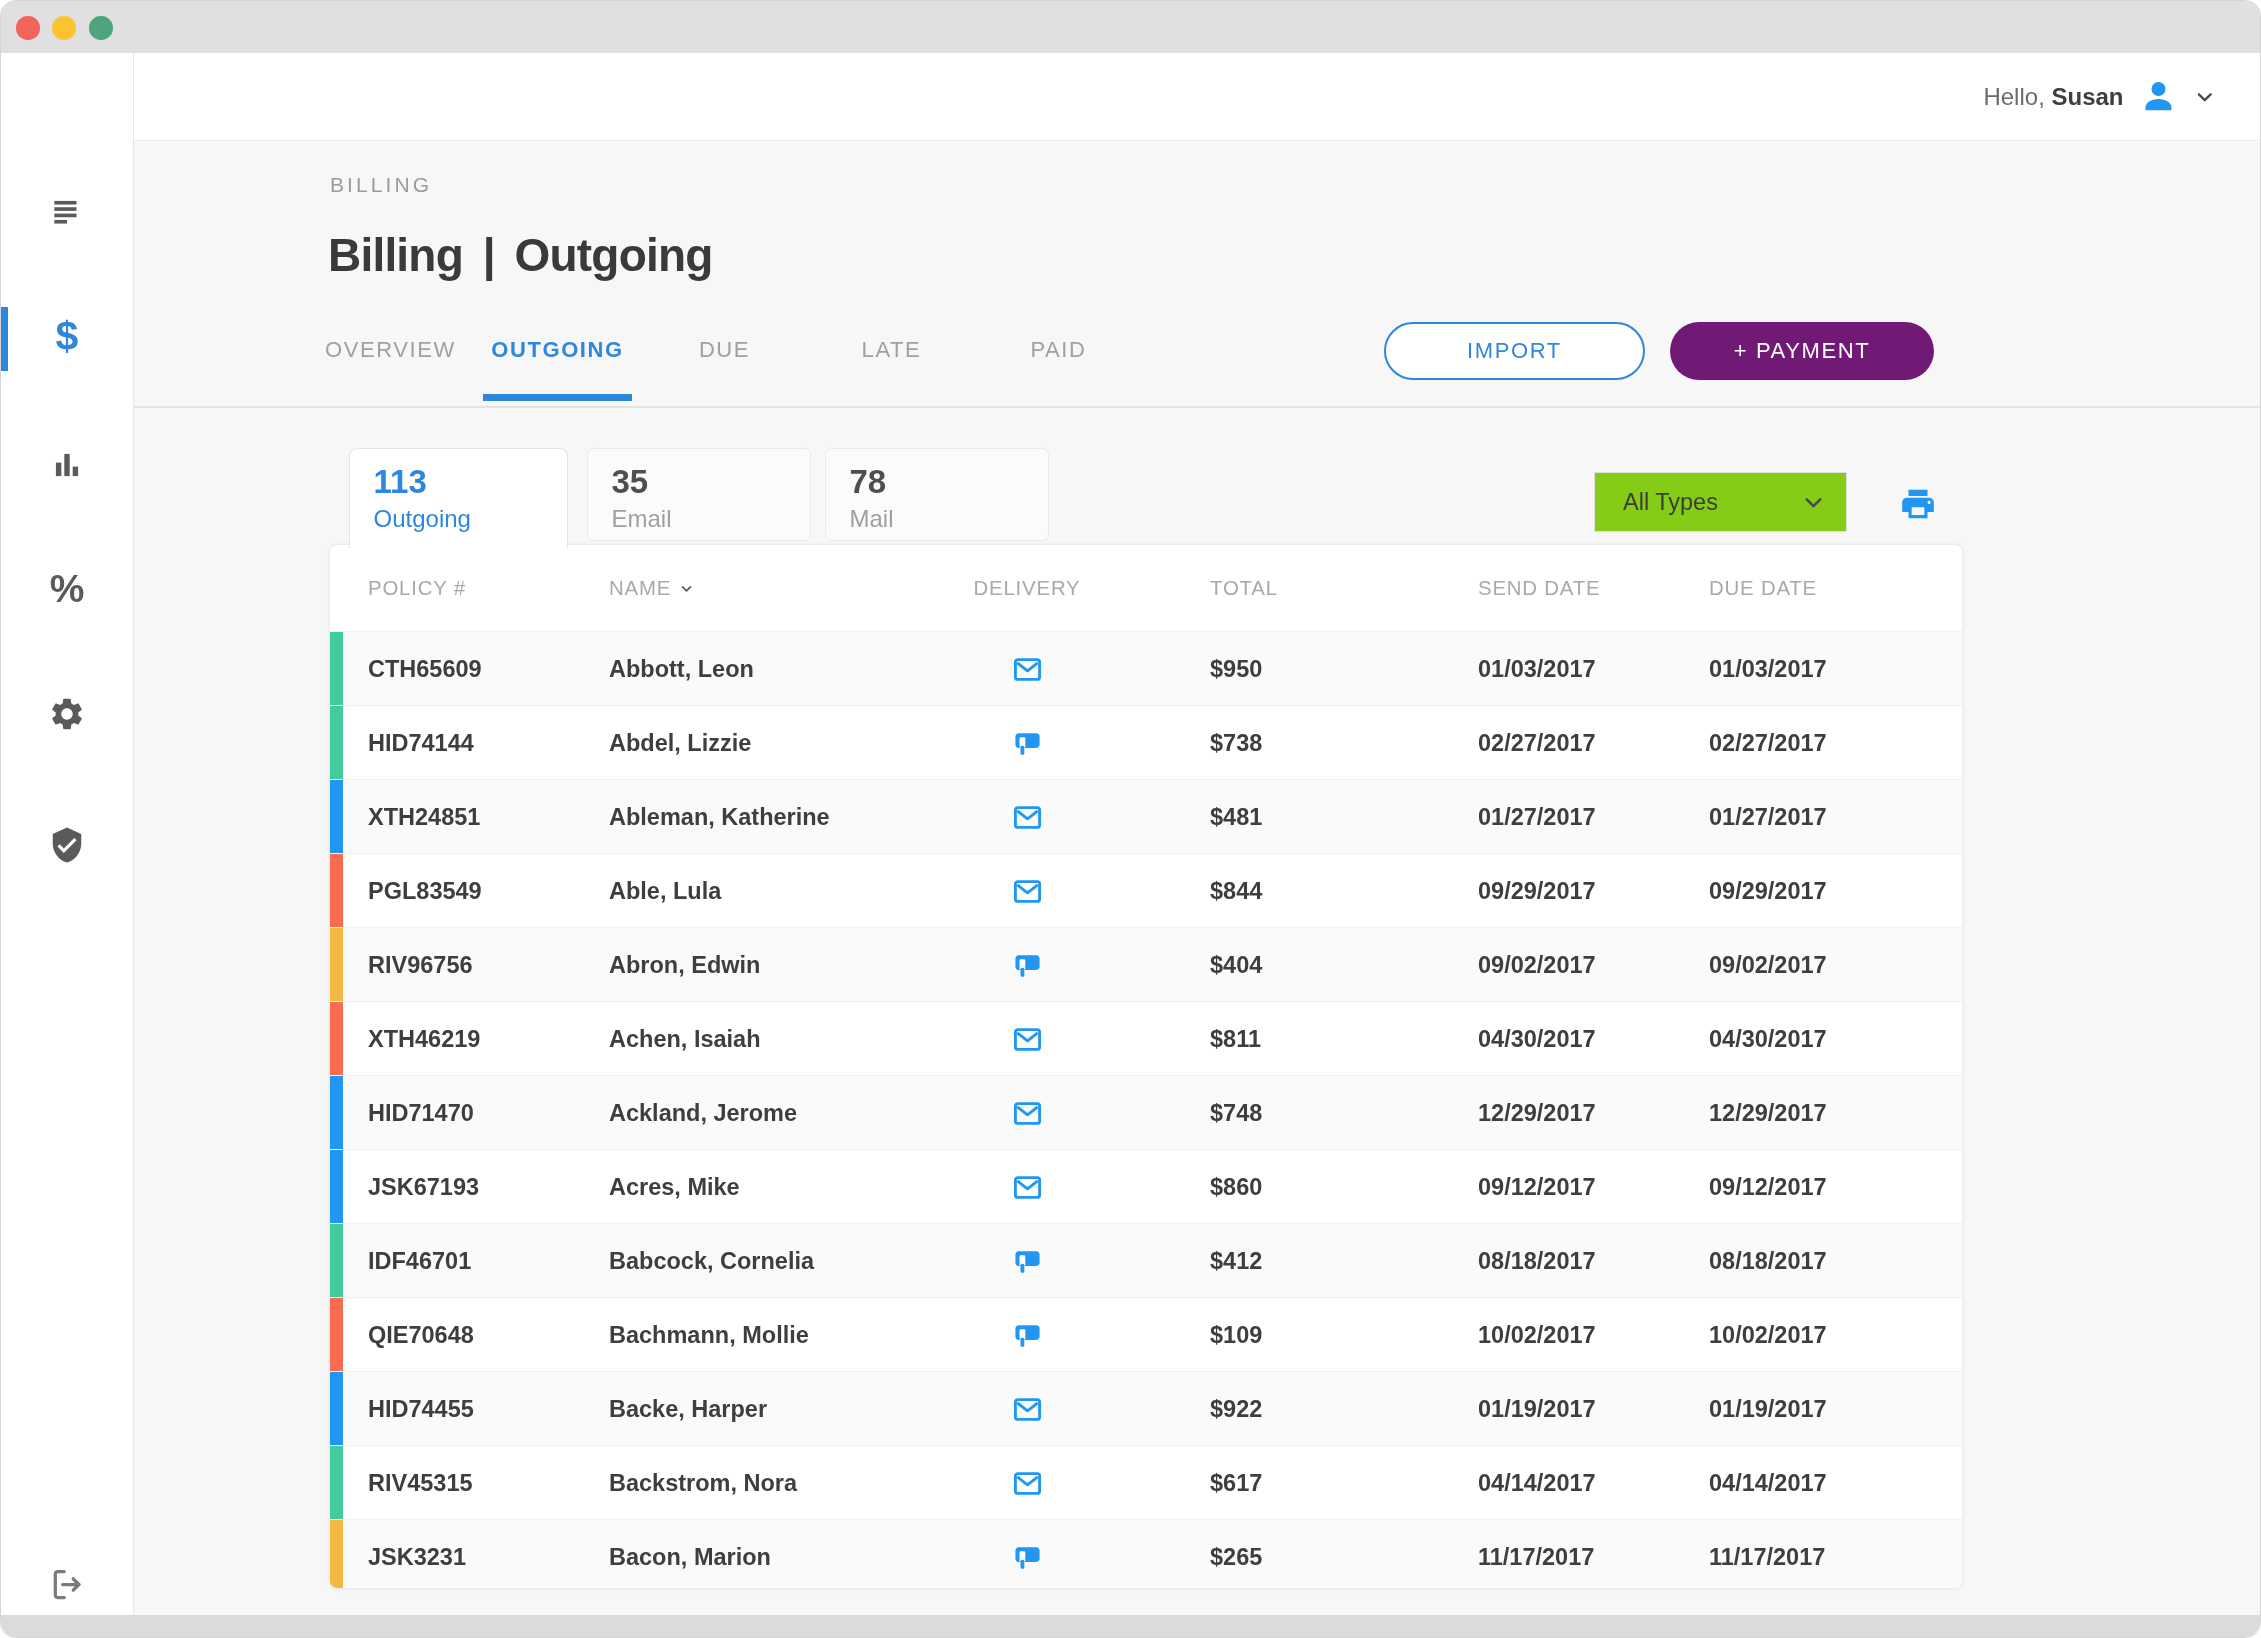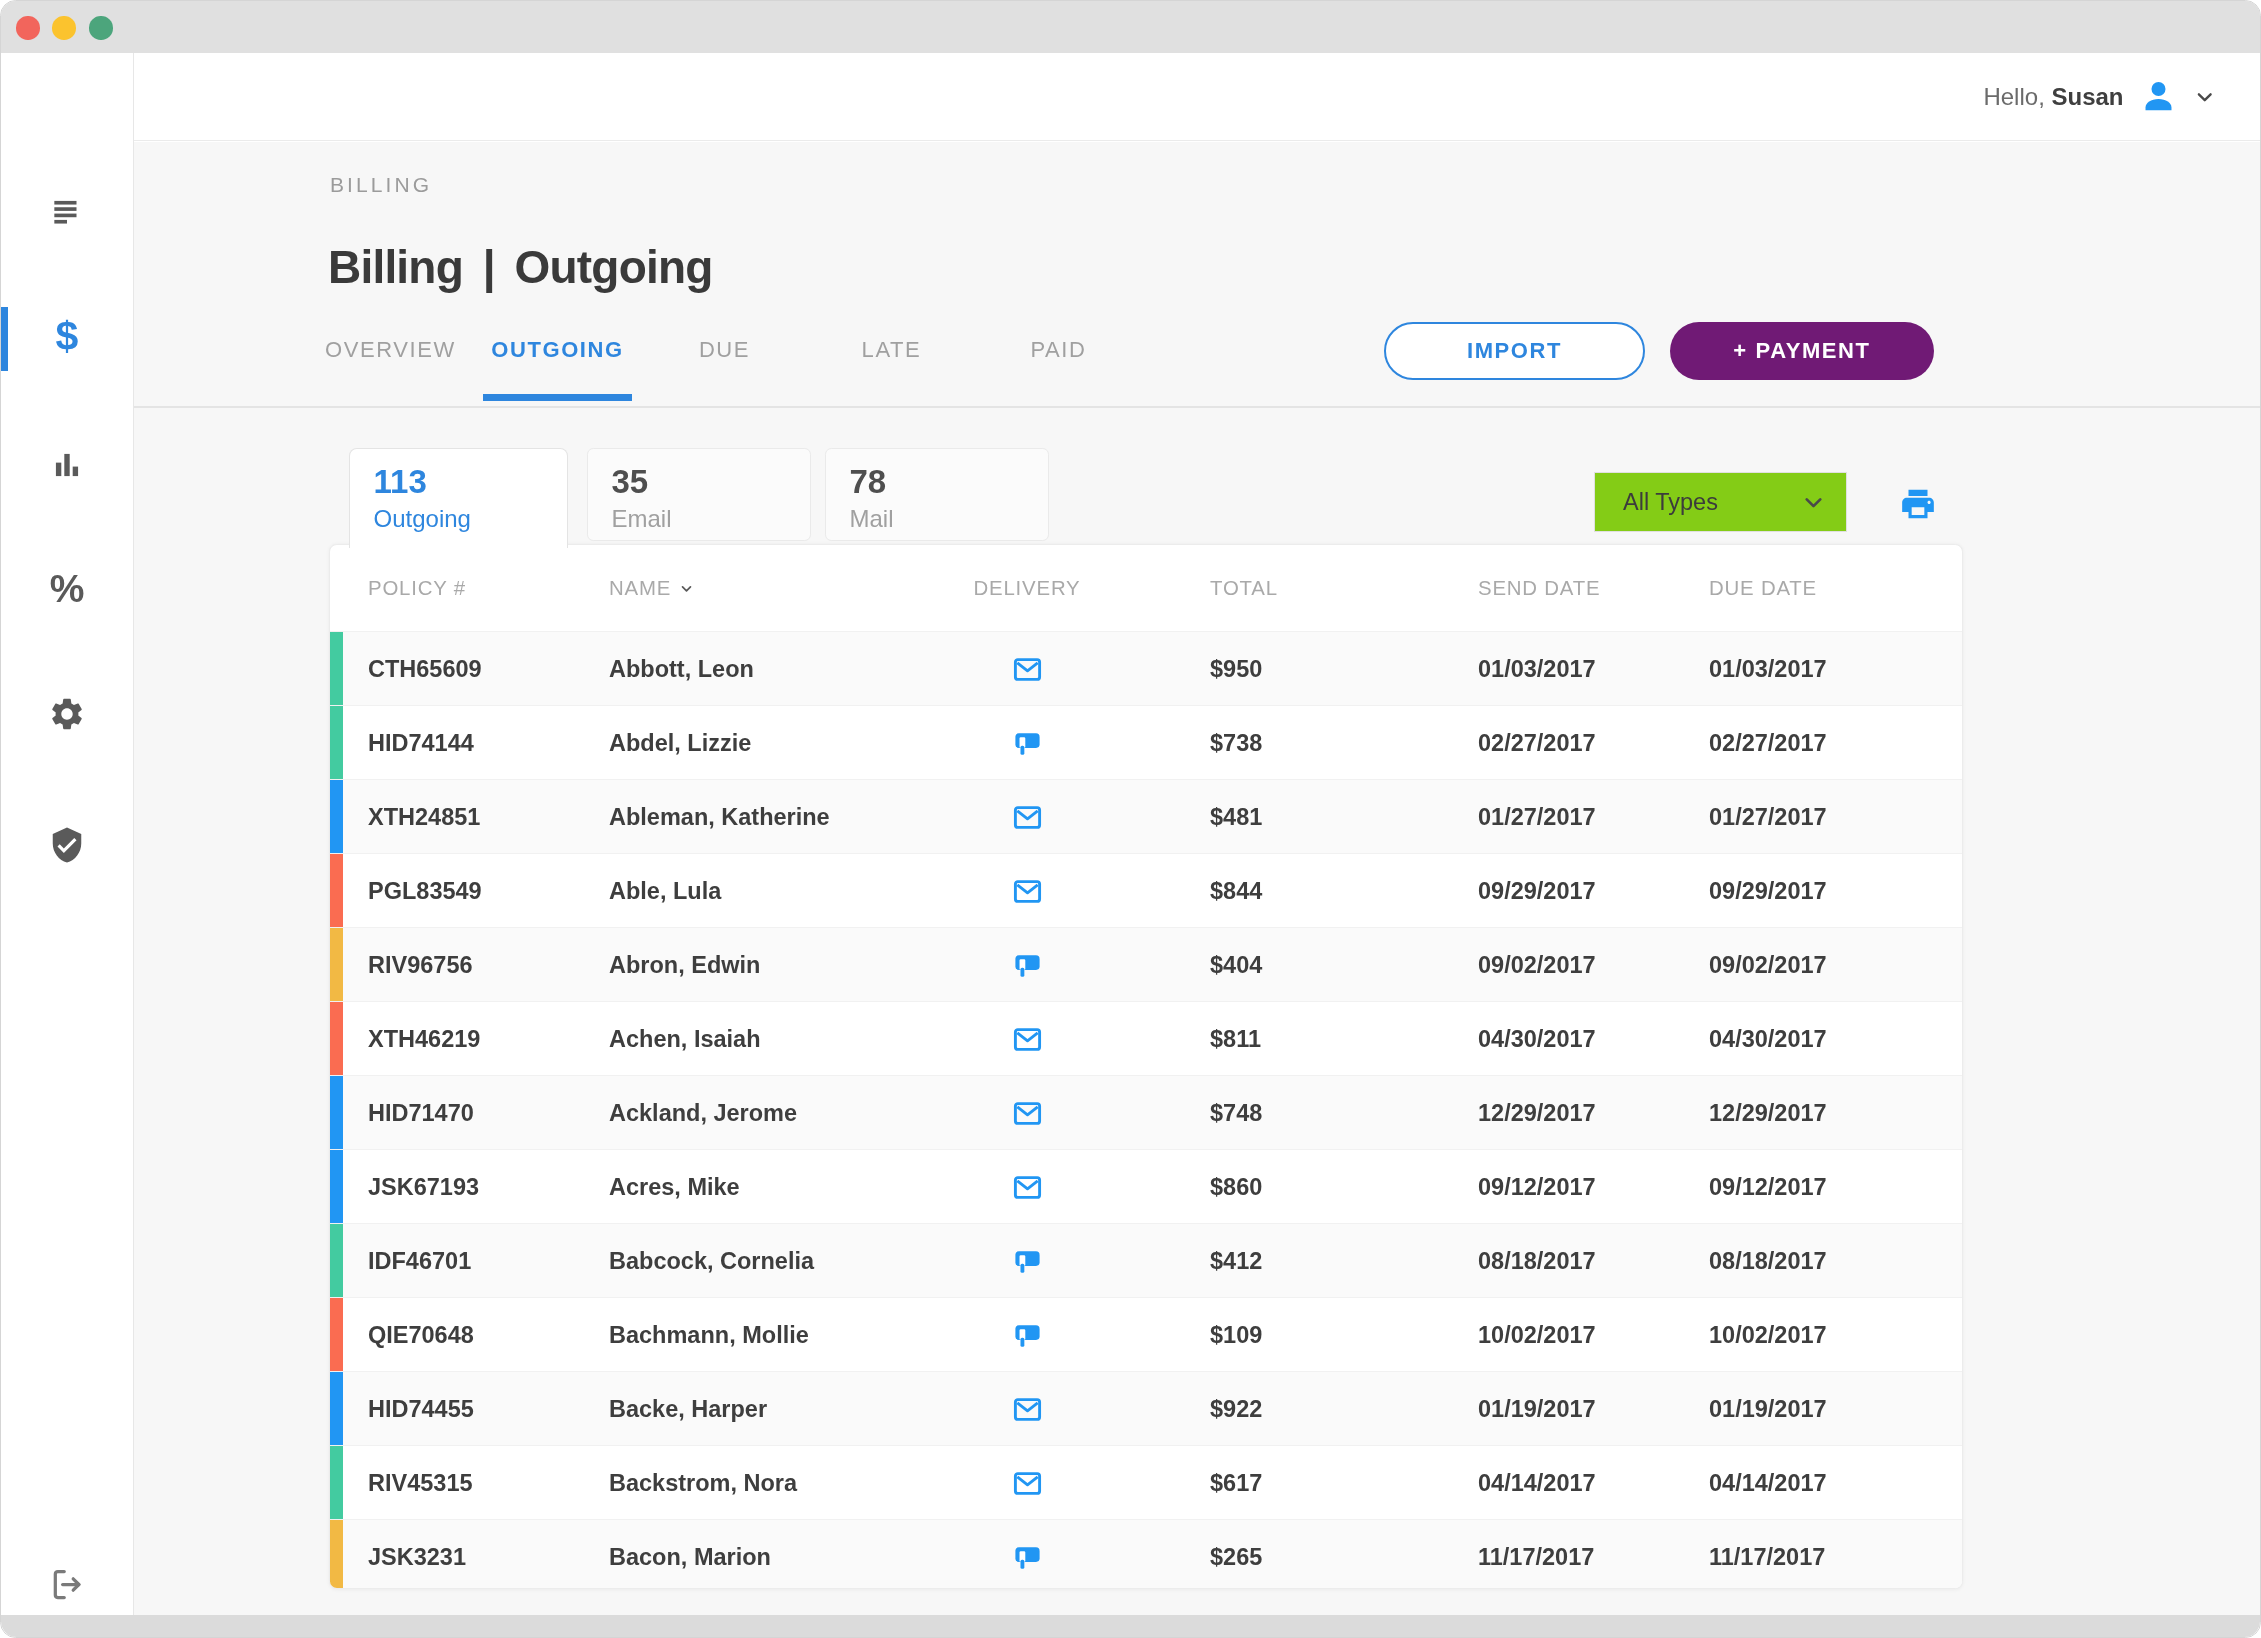--- a/index.html
+++ b/index.html
@@ -26,31 +26,31 @@
   
   .topbar{position:absolute;left:133px;top:52px;right:0;height:88px;background:#fff;
     border-bottom:1.6px solid #EBEBEB;display:flex;align-items:center;
     justify-content:flex-end;padding-right:44px;gap:14px;}
   .greeting{font-size:24px;color:#6B6B6B;}
   .greeting b{color:#3F3F3F;font-weight:700;}
   
   .content{position:absolute;left:133px;top:141px;right:0;bottom:22px;background:#F7F7F7;}
   .eyebrow{position:absolute;left:196px;top:31px;font-size:21px;letter-spacing:3.1px;
     color:#9B9B9B;}
-  .page-title{position:absolute;left:194px;top:98px;font-size:46px;font-weight:700;
+  .page-title{position:absolute;left:194px;top:86px;font-size:46px;font-weight:700;
     color:#3A3A3A;letter-spacing:-0.8px;word-spacing:7.8px;}
   .tabs{position:absolute;left:173px;top:180px;height:55px;display:flex;}
   .tab{position:relative;width:167px;height:55px;line-height:55px;text-align:center;
     font-size:22px;letter-spacing:1.6px;color:#A0A0A0;font-weight:500;cursor:pointer;}
   .tab.active{color:#2E86DE;font-weight:700;}
   .tab.active::after{content:"";position:absolute;left:9.4px;right:9.4px;bottom:-24px;
     height:7px;background:#2E86DE;}
   .rule{position:absolute;left:0;right:0;top:264px;height:1.6px;background:#E4E4E4;}
   .btn{position:absolute;top:180px;height:58px;border-radius:29px;font-size:22px;
-    font-weight:700;letter-spacing:1.6px;display:flex;align-items:center;
+    font-weight:400;letter-spacing:1.6px;display:flex;align-items:center;
     justify-content:center;cursor:pointer;font-family:"Liberation Sans",sans-serif;}
   .btn-import{left:1250px;width:261px;background:#fff;border:2.4px solid #2E86DE;color:#2E86DE;}
   .btn-payment{left:1536px;width:264px;background:#701a75;border:none;color:#fff;}
   
   .cards{position:absolute;left:0;top:0;}
   .card{position:absolute;top:306px;padding:12.6px 0 0 23.5px;cursor:pointer;margin-left:20px;}
   .card .count{font-size:33px;font-weight:700;line-height:39px;color:#4E4E4E;}
   .card .lbl{font-size:24px;line-height:36px;color:#A0A0A0;}
   .card.inactive{background:#FBFBFB;border:1.6px solid #EAEAEA;border-radius:6.3px;
     width:224px;height:93px;}

